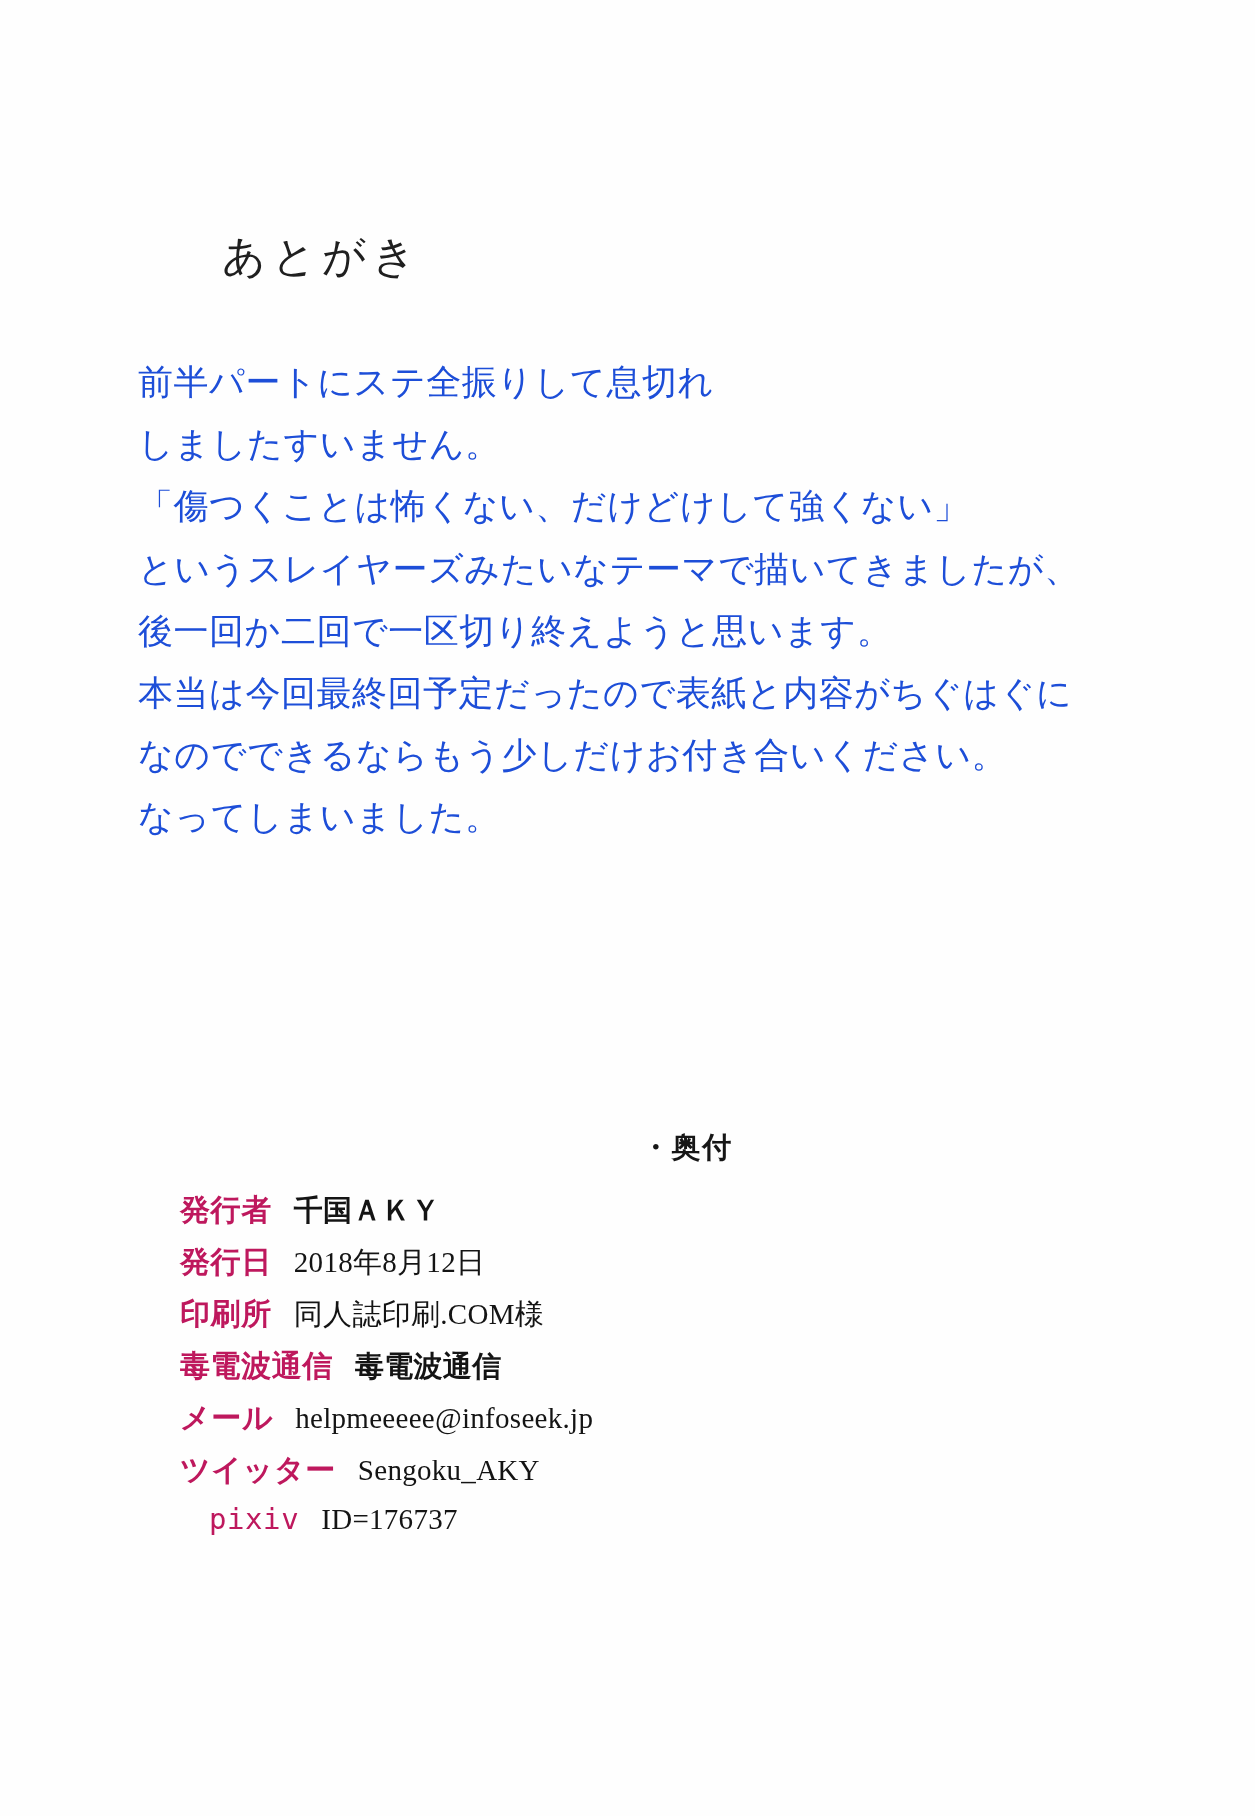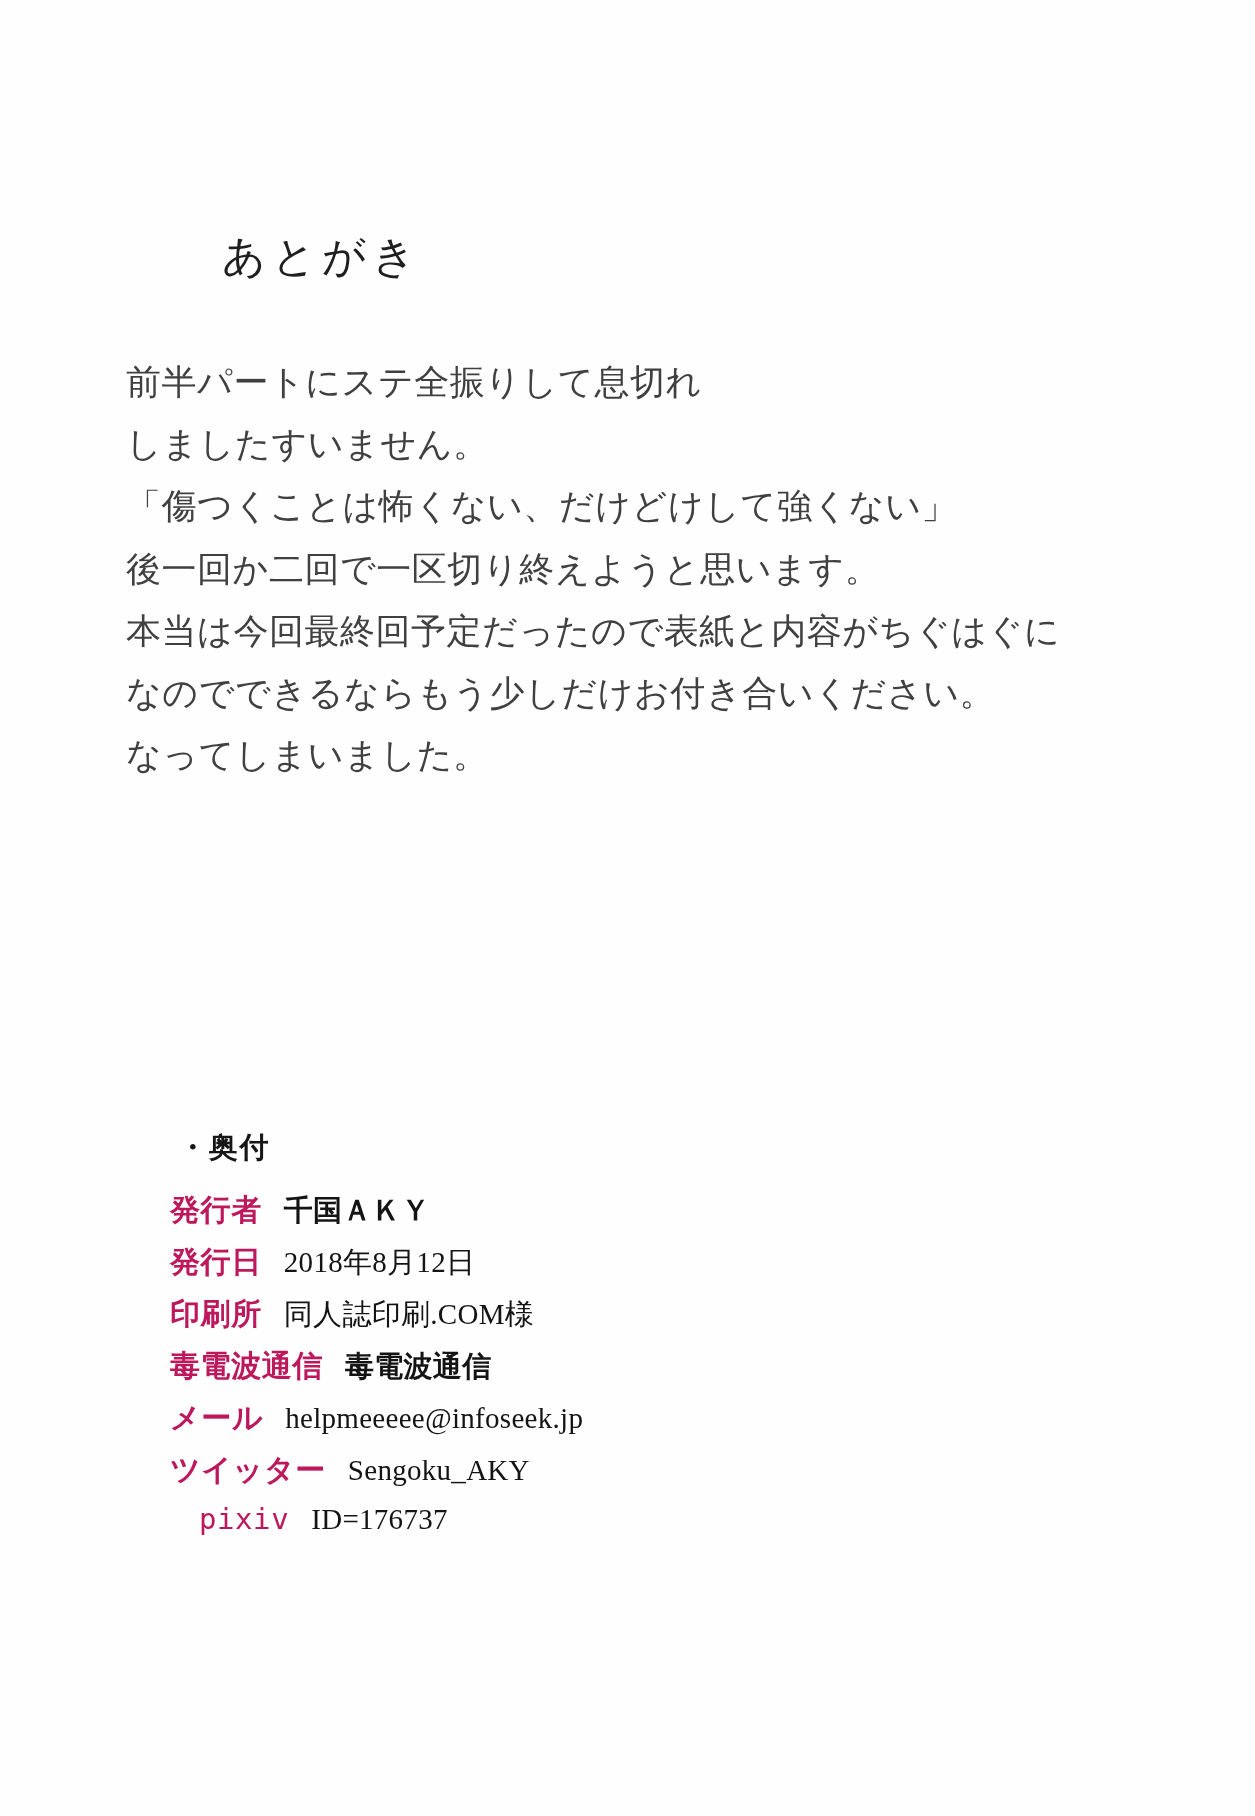--- a/index.html
+++ b/index.html
@@ -32,40 +32,41 @@
     font-size: 43px;
     letter-spacing: 0.14em;
     color: #1f1f1f;
     font-family: "DejaVu Serif", serif;
     font-weight: 400;
   }
 
   
   .afterword-body {
     position: absolute;
-    left: 126px;
+    left: 138px;
     top: 352px;
     width: 1040px;
     font-size: 35px;
     line-height: 1.72;
-    color: #404040;
+    color: #1d4ed8;
     font-family: "DejaVu Serif", serif;
     letter-spacing: 0.015em;
   }
   .afterword-body p {
     margin: 0 0 2px 0;
     white-space: nowrap;
   }
 
   
   .colophon {
     position: absolute;
-    left: 176px;
+    left: 186px;
     top: 1128px;
     width: 1000px;
+    text-align: center;
   }
   .colophon-heading {
     font-size: 29px;
     font-weight: bold;
     letter-spacing: 0.06em;
     color: #161616;
     font-family: "DejaVu Sans", sans-serif;
     margin-bottom: 22px;
     padding-left: 2px;
   }
@@ -105,20 +106,21 @@
 <body>
 
 <div class="page">
 
   <div class="afterword-title">あとがき</div>
 
   <div class="afterword-body">
     <p>前半パートにステ全振りして息切れ</p>
     <p>しましたすいません。</p>
     <p>「傷つくことは怖くない、だけどけして強くない」</p>
+    <p>というスレイヤーズみたいなテーマで描いてきましたが、</p>
     <p>後一回か二回で一区切り終えようと思います。</p>
     <p>本当は今回最終回予定だったので表紙と内容がちぐはぐに</p>
     <p>なのでできるならもう少しだけお付き合いください。</p>
     <p>なってしまいました。</p>
   </div>
 
   <div class="colophon">
 
     <div class="colophon-heading">・奥付</div>
 

